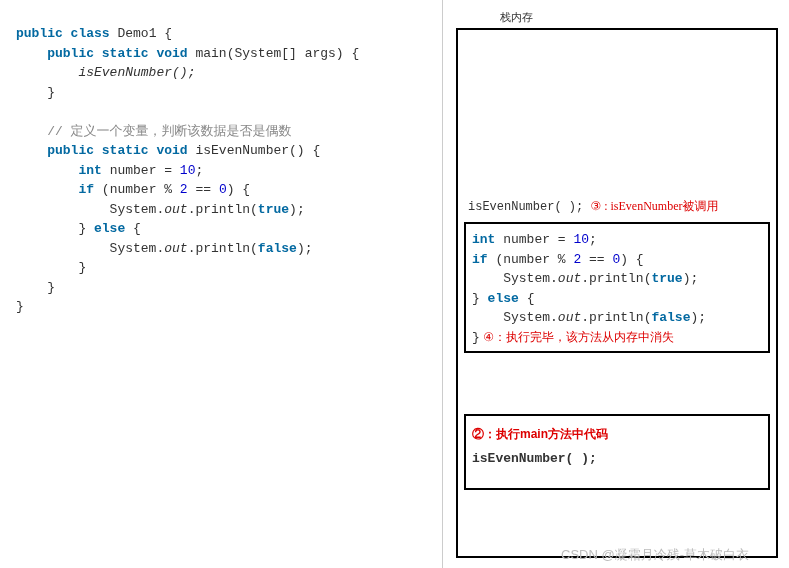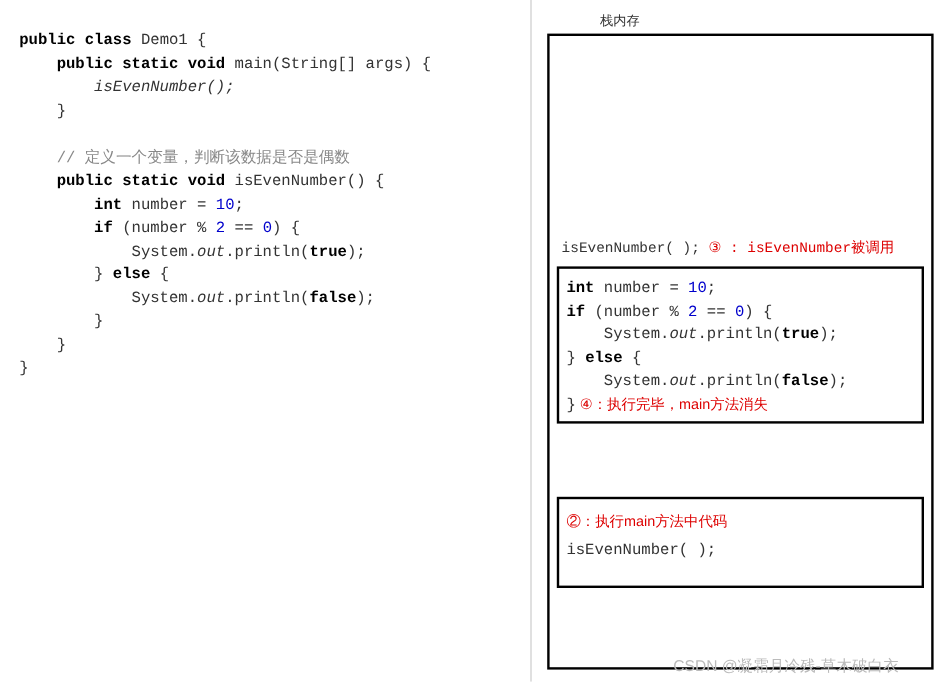--- a/index.html
+++ b/index.html
@@ -5,21 +5,21 @@
   * { margin: 0; padding: 0; box-sizing: border-box; }
   body {
     font-family: Consolas, "Courier New", monospace;
     font-size: 13px;
     background: #fff;
     width: 789px;
     height: 568px;
     position: relative;
     color: #333;
   }
-  .kw { color: #000000; font-weight: bold; }
+  .kw { color: #0369a1; font-weight: bold; }
   .func-italic { font-style: italic; }
   .comment { color: #888; }
   .field { font-style: italic; }
   .num { color: #0000cc; }
   .red { color: #d00; }
 
   .code-panel {
     position: absolute;
     left: 0;
     top: 24px;
@@ -46,21 +46,21 @@
     border: 2px solid #000;
   }
 
   .call-line-1 {
     position: absolute;
     top: 168px;
     left: 10px;
     right: 8px;
     font-size: 12px;
   }
-  .call-line-1 .red { font-family: Liberation Mono, monospace; margin-top: 48px; }
+  .call-line-1 .red { font-family: Liberation Serif, serif; margin-top: 48px; }
 
   .inner-frame-1 {
     position: absolute;
     top: 192px;
     left: 6px;
     right: 6px;
     border: 2px solid #000;
     padding: 6px 4px 4px 6px;
     line-height: 1.5;
     white-space: pre;
@@ -84,20 +84,21 @@
   .inner-frame-2 {
     position: absolute;
     top: 384px;
     left: 6px;
     right: 6px;
     border: 2px solid #000;
     padding: 8px 6px;
     font-family: "Microsoft YaHei", sans-serif;
     font-size: 12px;
     line-height: 1.7;
+    font-weight: bold;
   }
   .inner-frame-2 .code-line { font-family: Consolas, "Courier New", monospace; font-size: 13px; margin: 4px 0 10px 0; }
 
   .watermark {
     position: absolute;
     right: 40px;
     bottom: 4px;
     font-family: "Microsoft YaHei", sans-serif;
     font-size: 13px;
     color: #bbb;
@@ -110,21 +111,21 @@
     width: 1px;
     background: #ccc;
   }
 </style>
 </head>
 <body>
 
 <div class="vline"></div>
 
 <div class="code-panel"><span class="kw">public class</span><span> Demo1 {</span>
-<span class="kw">    public static void</span><span> main(String[] args) {</span>
+<span class="kw">    public static void</span><span> main(System[] args) {</span>
 <span class="func-italic">        isEvenNumber();</span>
 <span>    }</span>
 <span></span>
 <span class="comment">    // 定义一个变量，判断该数据是否是偶数</span>
 <span class="kw">    public static void</span><span> isEvenNumber() {</span>
 <span class="kw">        int</span><span> number = </span><span class="num">10</span><span>;</span>
 <span class="kw">        if </span><span>(number % </span><span class="num">2</span><span> == </span><span class="num">0</span><span>) {</span>
 <span>            System.</span><span class="field">out</span><span>.println(</span><span class="kw">true</span><span>);</span>
 <span>        } </span><span class="kw">else</span><span> {</span>
 <span>            System.</span><span class="field">out</span><span>.println(</span><span class="kw">false</span><span>);</span>
@@ -139,21 +140,21 @@
   <div class="call-line-1">
     <span>isEvenNumber( );</span>
     <span class="red">③ : isEvenNumber被调用</span>
   </div>
 
   <div class="inner-frame-1"><span class="kw">int</span><span> number = </span><span class="num">10</span><span>;</span>
 <span class="kw">if </span><span>(number % </span><span class="num">2</span><span> == </span><span class="num">0</span><span>) {</span>
 <span>    System.</span><span class="field">out</span><span>.println(</span><span class="kw">true</span><span>);</span>
 <span>} </span><span class="kw">else</span><span> {</span>
 <span>    System.</span><span class="field">out</span><span>.println(</span><span class="kw">false</span><span>);</span>
-<span>}</span><span class="red note4">  ④：执行完毕，main方法消失</span></div>
+<span>}</span><span class="red note4">  ④：执行完毕，该方法从内存中消失</span></div>
 
 
   <div class="inner-frame-2">
     <div class="red">②：执行main方法中代码</div>
     <div class="code-line">isEvenNumber( );</div>
   </div>
 
 </div>
 
 <div class="watermark">CSDN @凝霜月冷残-草木破白衣</div>

